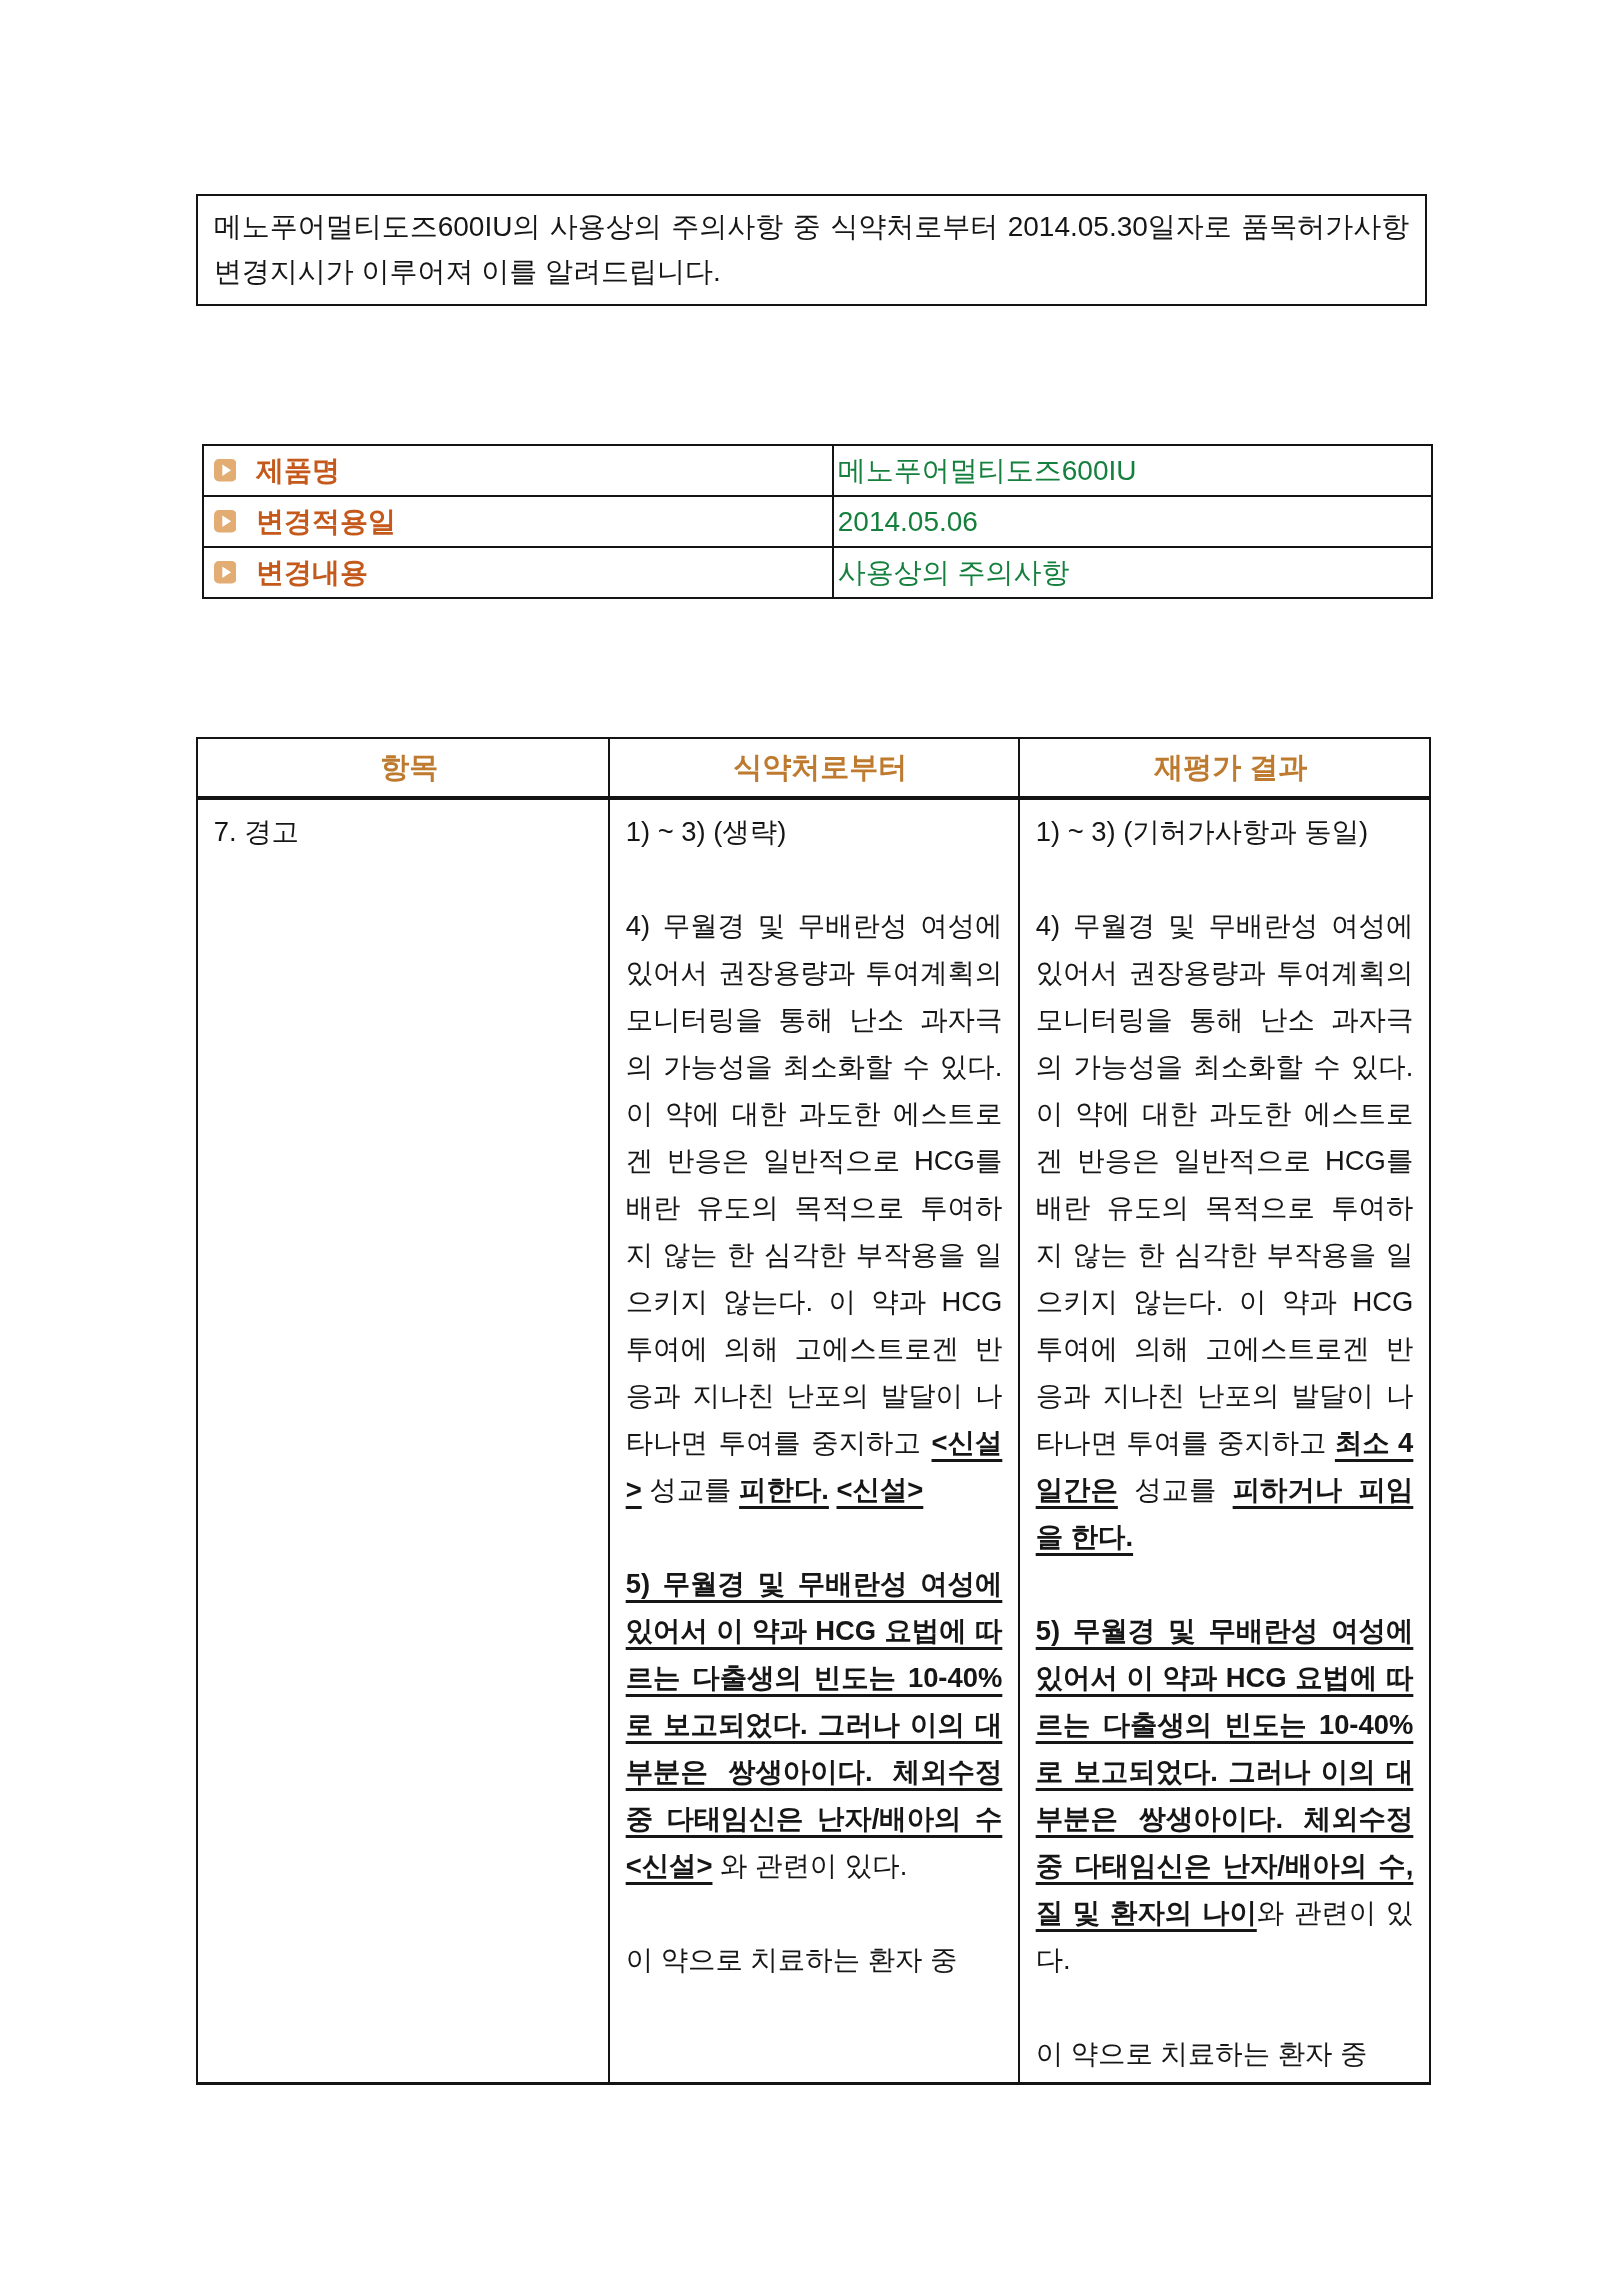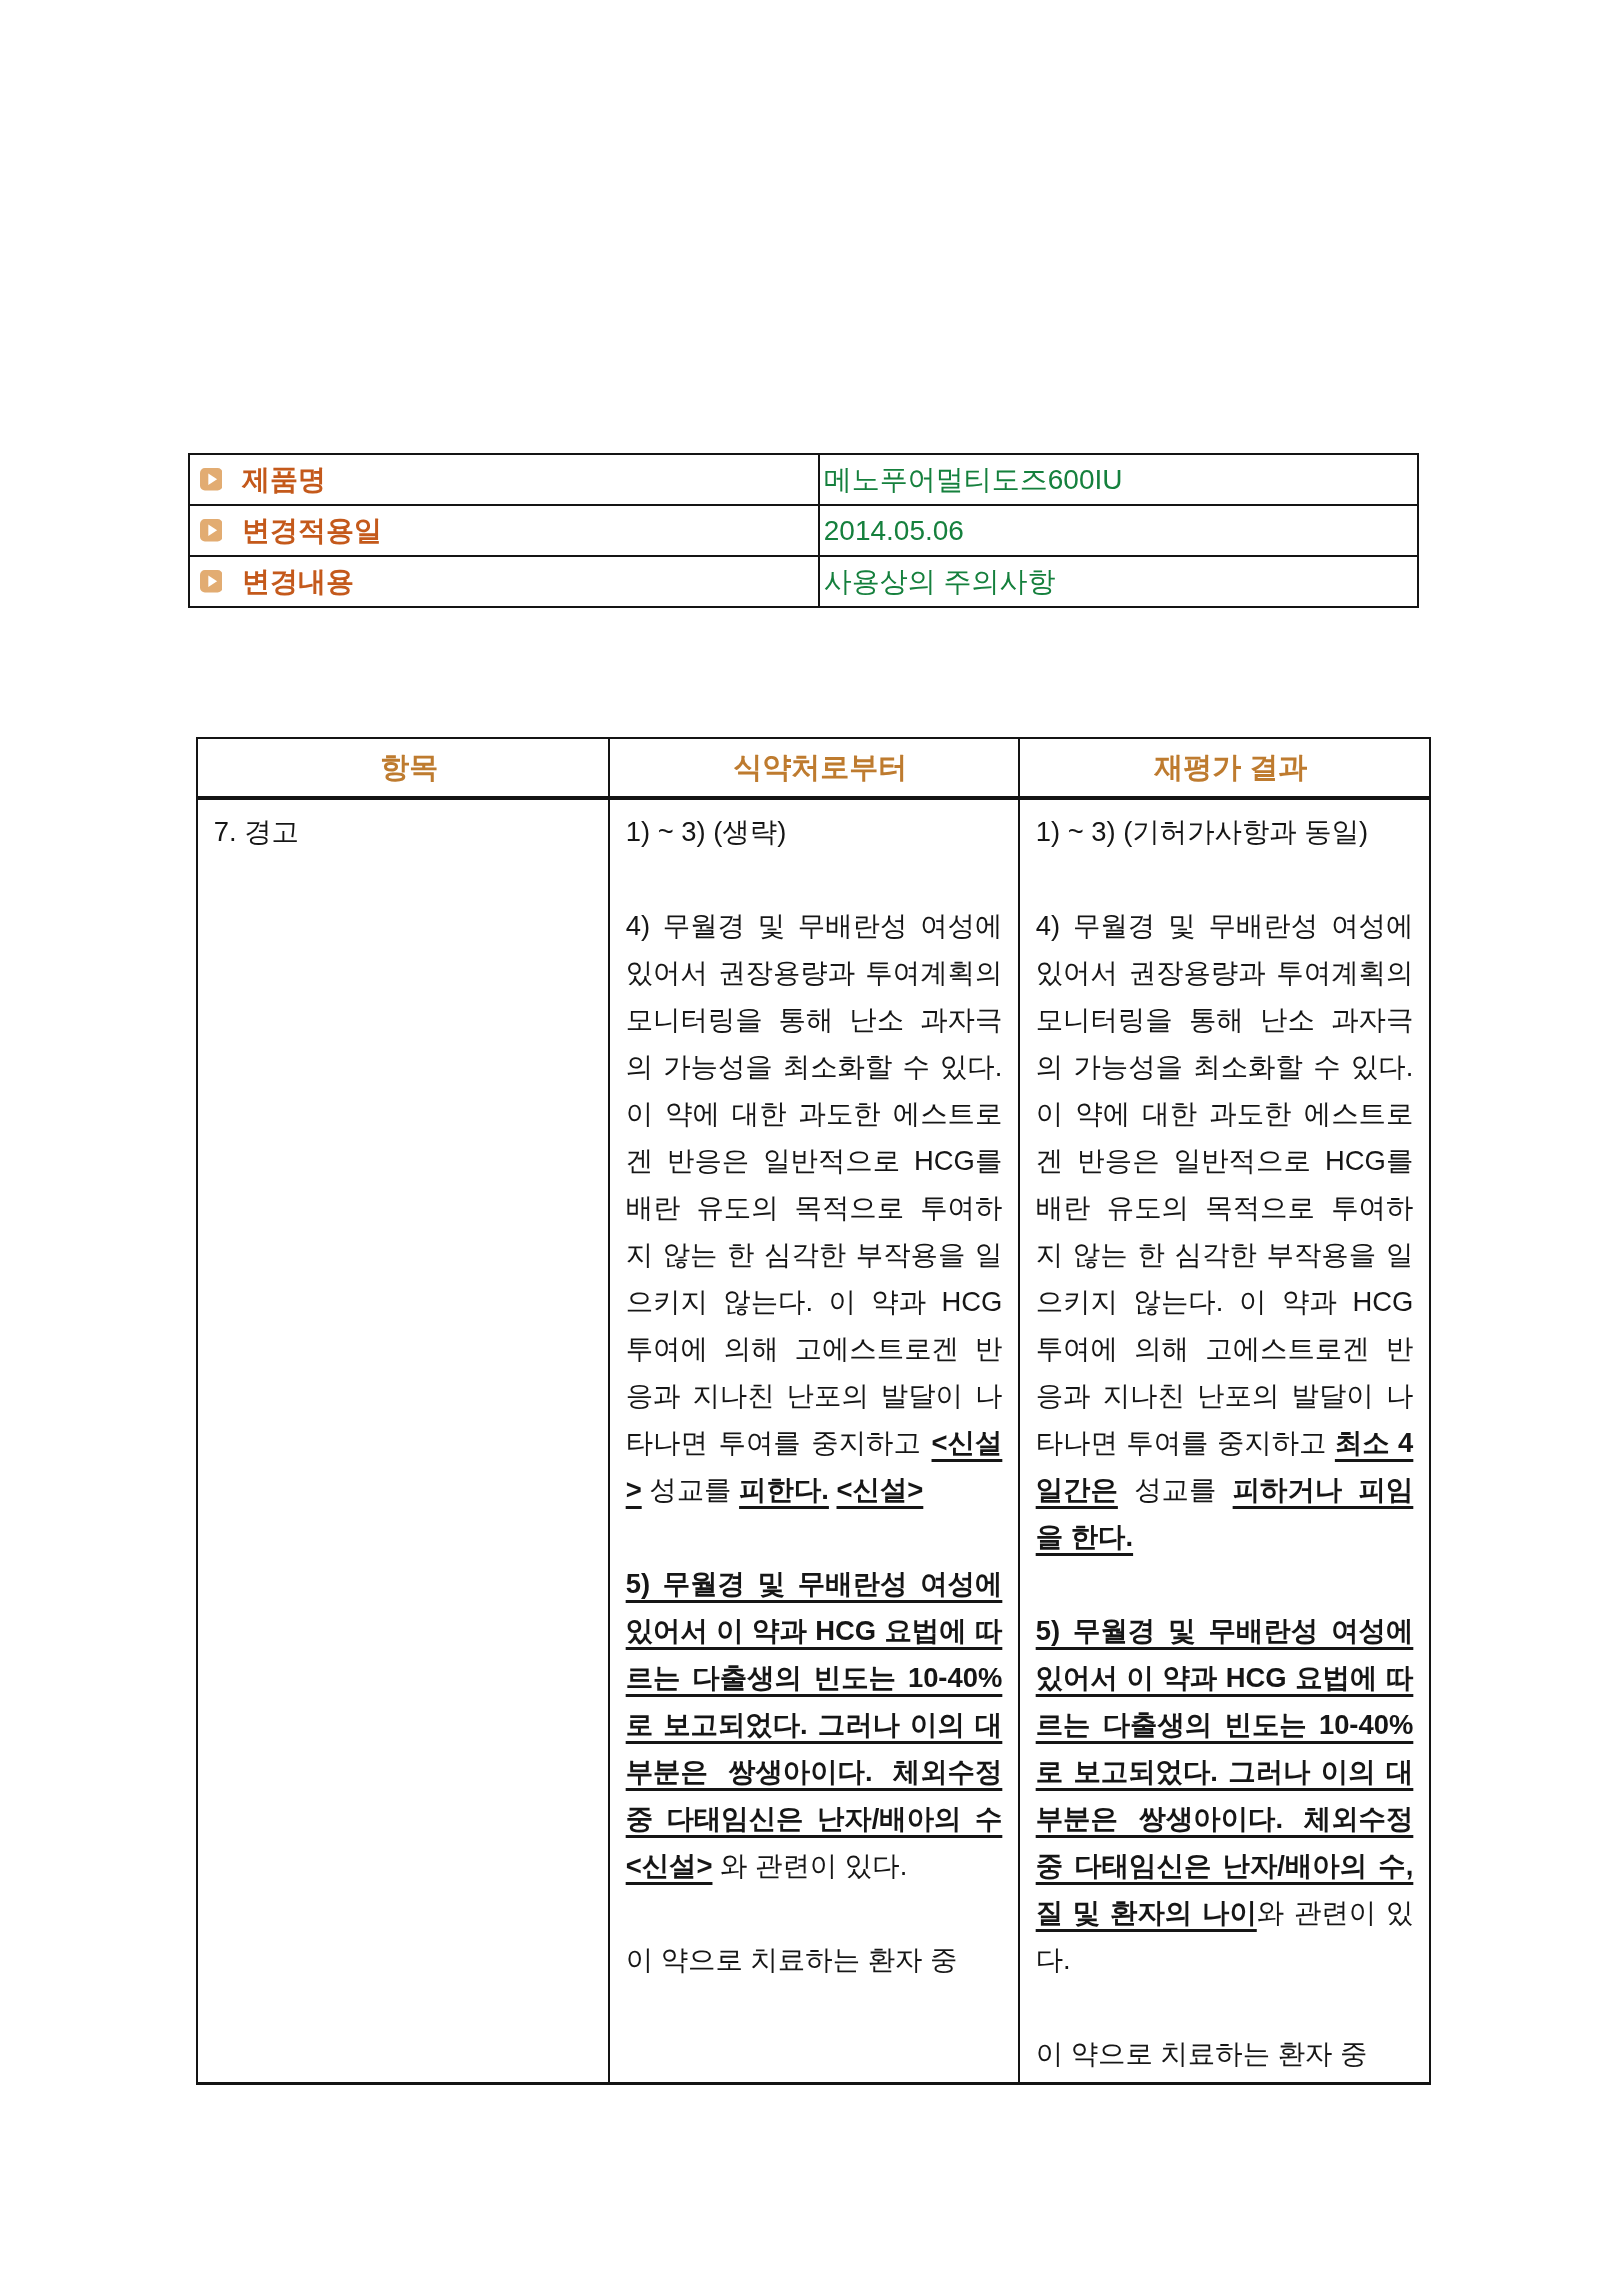--- a/index.html
+++ b/index.html
@@ -16,22 +16,22 @@
     position:absolute; left:196px; top:194px; width:1231px;
     box-sizing:border-box;
     border:2.9px solid var(--border, #141414);
     padding:7.8px 15.7px 9.8px 15.7px;
     font-size:28px; line-height:45px;
     text-align:justify;
   }
 
   
   .info-table {
-    position:absolute; left:188px; top:444px; width:1231px;
-    border-collapse:collapse; table-layout:fixed;margin-top:9px;
+    position:absolute; left:202px; top:444px; width:1231px;
+    border-collapse:collapse; table-layout:fixed;
   }
   .info-table td {
     border:2.9px solid var(--border, #141414);
     height:47px; vertical-align:middle;
     font-size:28px; overflow:hidden;
   }
   .info-table td.label {
     width:617px; padding-left:9.8px;
     color:var(--label-accent, #C4591B);
     font-weight:bold;
@@ -70,20 +70,23 @@
     text-decoration:underline;
     text-decoration-thickness:2.9px;
     text-underline-offset:6.9px;
   }
 </style>
 </head>
 <body>
 
 <div class="page">
 
+  <div class="notice">
+    <span>메노푸어멀티도즈600IU의 사용상의 주의사항 중 식약처로부터 2014.05.30일자로 품목허가사항 변경지시가 이루어져 이를 알려드립니다.</span>
+  </div>
 
   <table class="info-table">
     <tbody>
       <tr>
         <td class="label">
           <span class="bullet"><svg width="22.5" height="22.5" viewBox="0 0 23 23">
                 <rect x="0" y="0" width="23" height="23" rx="5" fill="#E2AC72"></rect>
                 <path d="M8.5 5.5 L17.5 11.5 L8.5 17.5 Z" fill="#ffffff"></path>
               </svg></span>
           <span>제품명</span>

